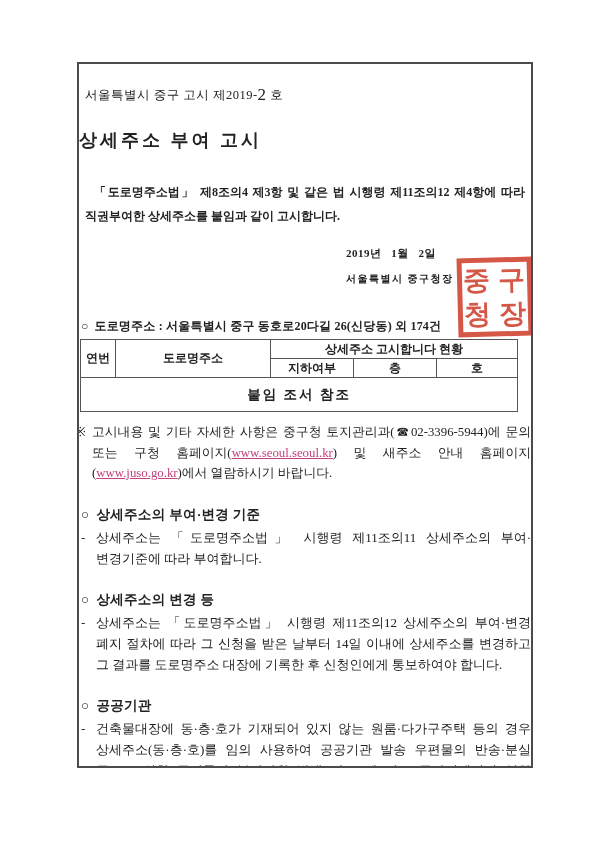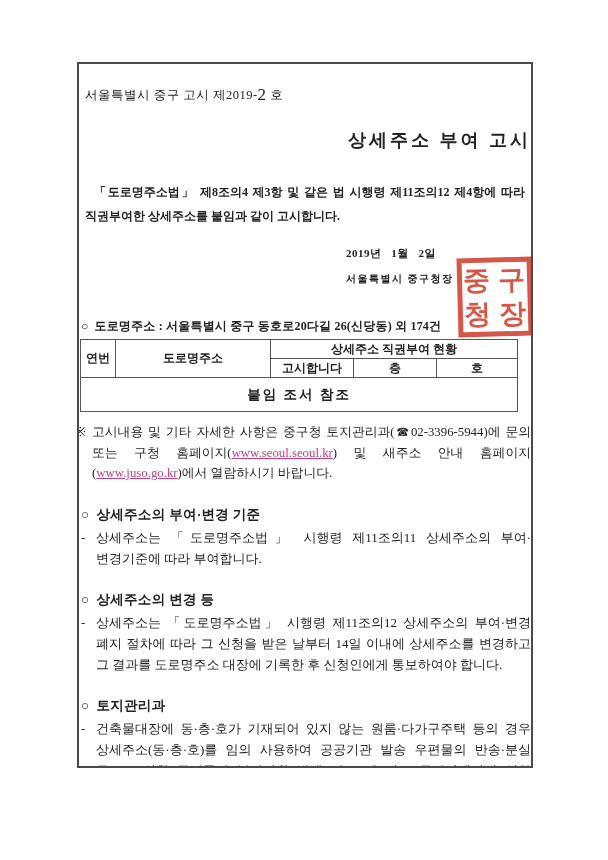--- a/index.html
+++ b/index.html
@@ -31,21 +31,21 @@
     font-size:12.5px;
     letter-spacing:0.5px;
   }
   .doc-number .handwritten{
     font-size:17px;
     display:inline-block;
     transform:translateY(1px);
   }
   .doc-title{
     margin-top:24px;
-    text-align:right;
+    text-align:left;
     font-size:18px;
     font-weight:bold;
     letter-spacing:3px;
   }
   .intro{
     margin-top:28px;
     padding:0 6px;
     font-size:12px;
     font-weight:600;
     line-height:2.0;
@@ -183,24 +183,24 @@
       <col style="width:8%">
       <col style="width:35.5%">
       <col style="width:19%">
       <col style="width:19%">
       <col style="width:18.5%">
     </colgroup>
     <thead>
       <tr>
         <th rowspan="2">연번</th>
         <th rowspan="2">도로명주소</th>
-        <th colspan="3">상세주소 직권부여 현황</th>
+        <th colspan="3">상세주소 고시합니다 현황</th>
       </tr>
       <tr>
-        <th>고시합니다</th>
+        <th>지하여부</th>
         <th>층</th>
         <th>호</th>
       </tr>
     </thead>
     <tbody>
       <tr>
         <td colspan="5" class="span-cell">붙임 조서 참조</td>
       </tr>
     </tbody>
   </table>
@@ -227,21 +227,21 @@
       <span class="marker">○</span><span>상세주소의 변경 등</span>
     </div>
     <div class="section-body">
       <span class="dash">-</span>
       <span class="body-text">상세주소는 「도로명주소법」 시행령 제11조의12 상세주소의 부여·변경 폐지 절차에 따라 그 신청을 받은 날부터 14일 이내에 상세주소를 변경하고 그 결과를 도로명주소 대장에 기록한 후 신청인에게 통보하여야 합니다.</span>
     </div>
   </div>
 
   <div class="section">
     <div class="section-heading">
-      <span class="marker">○</span><span>토지관리과</span>
+      <span class="marker">○</span><span>공공기관</span>
     </div>
     <div class="section-body">
       <span class="dash">-</span>
       <span class="body-text">건축물대장에 동·층·호가 기재되어 있지 않는 원룸·다가구주택 등의 경우 상세주소(동·층·호)를 임의 사용하여 공공기관 발송 우편물의 반송·분실 등으로 인한 국민들의 불편민원 발생 및 그에 따른 국가경쟁력이 악화 초래되는 문제점이 있어 각종 공적장부에 사용할 수 있도록 상세주소 부여하였습니다.</span>
     </div>
   </div>
 
 </div>
 
 </body></html>

